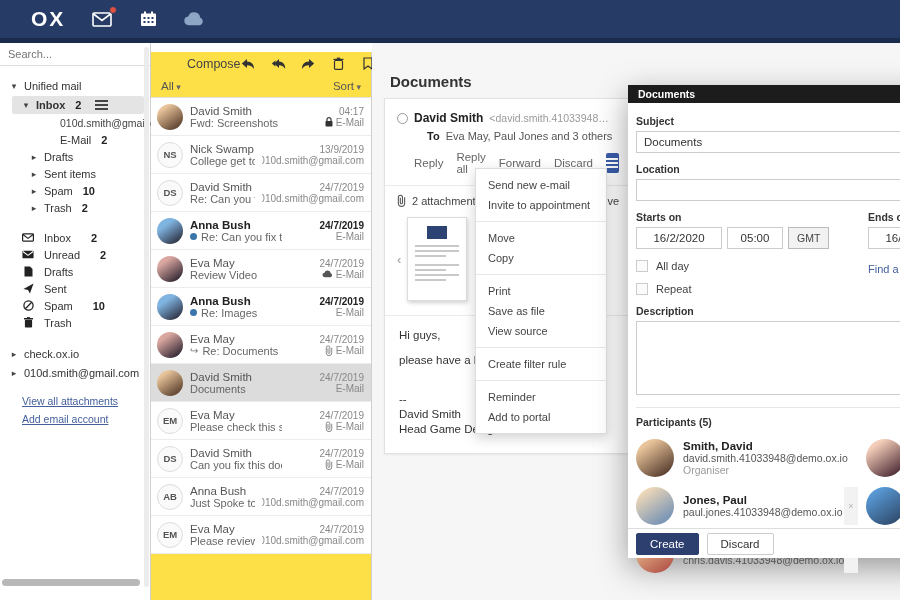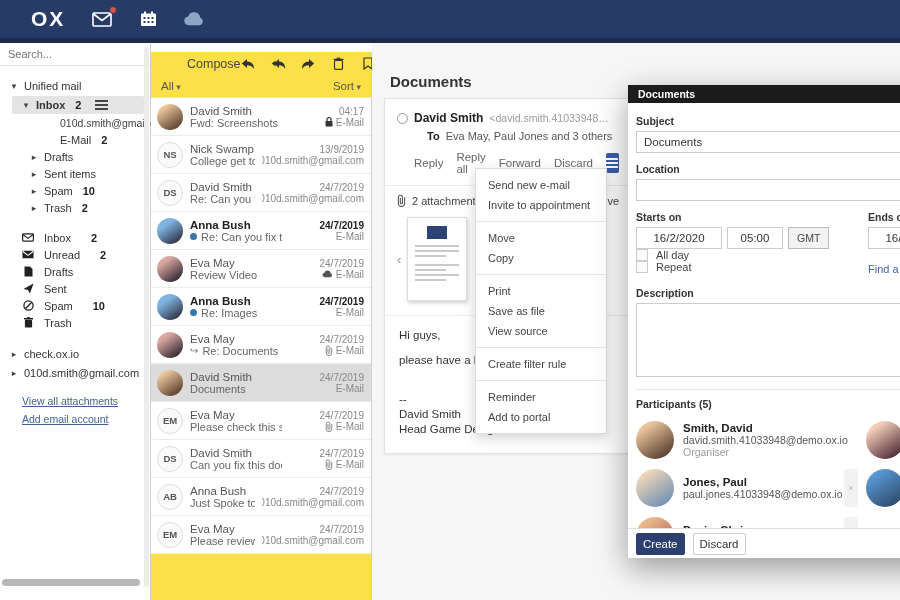--- a/index.html
+++ b/index.html
@@ -123,42 +123,42 @@
   .finput { width:100%; height:22px; border:1px solid #ccc; font-size:11.5px; padding:0 7px; color:#333;
             font-family:"Liberation Sans",sans-serif; outline:none; background:#fff; }
   .dt-row { display:flex; }
   .dt-left { width:232px; flex:0 0 232px; }
   .dt-right { flex:1; }
   .dt-inputs { display:flex; gap:5px; align-items:center; }
   .in-date { width:86px; text-align:center; }
   .in-time { width:56px; text-align:center; }
   .chip { height:22px; line-height:20px; padding:0 8px; border:1px solid #bbb; background:#f2f2f2;
           font-size:10.5px; color:#444; cursor:pointer; }
-  .cb-row { display:flex; align-items:center; gap:8px; font-size:11px; color:#444; }
+  .cb-row { display:flex; align-items:center; gap:8px; margin-top:11px; font-size:11px; color:#444; }
   .cb { width:12px; height:12px; border:1px solid #ccc; background:#fbfbfb; cursor:pointer; }
   .free-link { display:inline-block; margin-top:14px; color:#44609c; font-size:11px; cursor:pointer; white-space:nowrap; }
   .desc-box { width:100%; height:74px; border:1px solid #ccc; background:#fff; }
   .parts { margin-top:12px; border-top:1px solid #e6e6e6; padding-top:8px; }
   .pgrid { display:grid; grid-template-columns:222px 222px; column-gap:8px; margin-top:6px; }
   .prow { display:flex; align-items:center; gap:9px; height:48px; position:relative; }
   .pav { width:38px; height:38px; border-radius:50%; flex:0 0 38px; }
   .pa-david { background:linear-gradient(145deg,#e9c49b 20%,#5d4333 85%); }
   .pa-paul  { background:linear-gradient(145deg,#f0d9b8 15%,#7f98b5 80%); }
   .pa-chris { background:linear-gradient(145deg,#e8b88a 20%,#b55a4e 85%); }
   .pa-w1    { background:linear-gradient(145deg,#f3cdb8 20%,#55333c 85%); }
   .pa-w2    { background:linear-gradient(145deg,#5a9bd8 15%,#2e4a6b 90%); }
   .ptxt { min-width:0; flex:1; }
   .pname { font-size:11.5px; font-weight:bold; color:#222; white-space:nowrap; }
   .pmail { font-size:10.5px; color:#555; white-space:nowrap; }
   .prole { font-size:10.5px; color:#9a9a9a; }
   .premove { width:14px; height:38px; background:#f2f2f2; color:#b5b5b5; font-size:9px;
              display:flex; align-items:center; justify-content:center; cursor:pointer; }
   .dlg-foot { position:absolute; left:0; bottom:0; width:100%; height:30px; border-top:1px solid #ddd;
               background:#fff; display:flex; align-items:center; padding:0 8px; gap:8px; }
-  .btn { font-size:11.5px; padding:4px 6px; border-radius:2px; cursor:pointer;
+  .btn { font-size:11.5px; padding:4px 13px; border-radius:2px; cursor:pointer;
          font-family:"Liberation Sans",sans-serif; }
   .btn-create { background:#2c3f6e; color:#fff; border:1px solid #2c3f6e; }
   .btn-discard { background:#fff; color:#333; border:1px solid #ccc; }
 
   svg { display:block; }
 </style>
 </head>
 <body>
 
 <div class="app">

